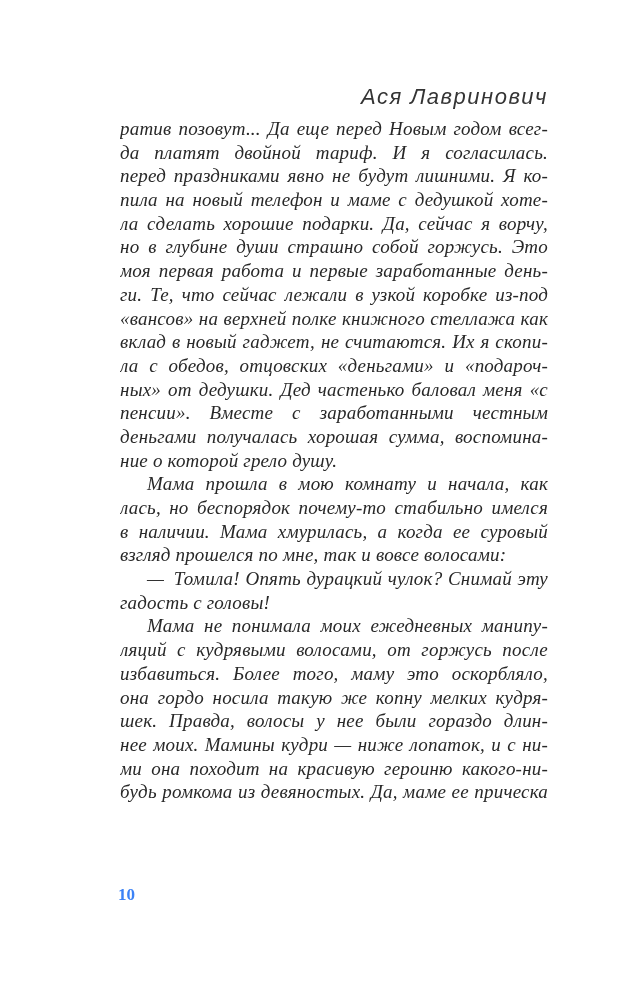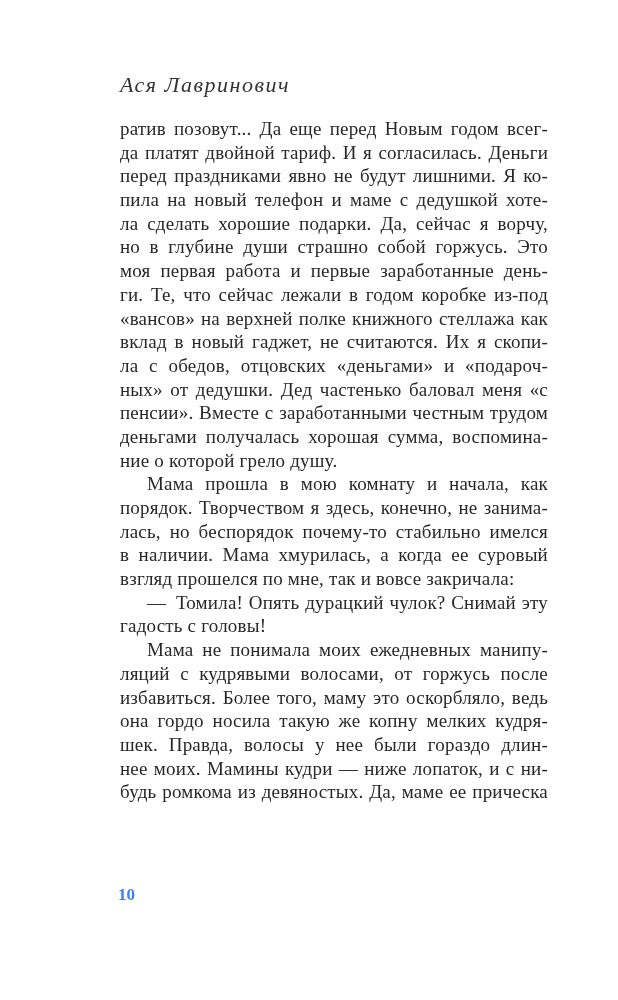--- a/index.html
+++ b/index.html
@@ -12,25 +12,25 @@
     position: relative;
     width: 618px;
     height: 1000px;
     background: #ffffff;
     overflow: hidden;
     font-family: "Liberation Serif", "DejaVu Serif", serif;
     color: #282828;
   }
   .running-header {
     position: absolute;
-    top: 72px;
+    top: 84px;
     left: 120px;
     width: 428px;
-    text-align: left;
-    font-family: Liberation Serif, serif;
+    text-align: right;
+    font-family: Liberation Sans, sans-serif;
     font-style: italic;
     font-size: 22px;
     letter-spacing: 1.5px;
     color: #343434;
   }
   .text-block {
     position: absolute;
     top: 117px;
     left: 120px;
     width: 428px;
@@ -63,47 +63,47 @@
     color: #1e1e1e;
   }
 </style>
 </head>
 <body>
 
 <div class="page" style="background: rgb(255, 255, 255);">
 
   <div class="running-header" style="color: rgb(52, 52, 52);">Ася Лавринович</div>
 
-  <div class="text-block" style="color: rgb(40, 40, 40);">
+  <div class="text-block" style="color: rgb(40, 40, 40); font-style: italic;">
       <div class="line normal">ратив позовут... Да еще перед Новым годом всег-</div>
       <div class="line normal">да платят двойной тариф. И я согласилась. Деньги</div>
       <div class="line normal">перед праздниками явно не будут лишними. Я ко-</div>
       <div class="line normal">пила на новый телефон и маме с дедушкой хоте-</div>
       <div class="line normal">ла сделать хорошие подарки. Да, сейчас я ворчу,</div>
       <div class="line normal">но в глубине души страшно собой горжусь. Это</div>
       <div class="line normal">моя первая работа и первые заработанные день-</div>
-      <div class="line normal">ги. Те, что сейчас лежали в годом коробке из-под</div>
+      <div class="line normal">ги. Те, что сейчас лежали в узкой коробке из-под</div>
       <div class="line normal">«вансов» на верхней полке книжного стеллажа как</div>
       <div class="line normal">вклад в новый гаджет, не считаются. Их я скопи-</div>
       <div class="line normal">ла с обедов, отцовских «деньгами» и «подароч-</div>
       <div class="line normal">ных» от дедушки. Дед частенько баловал меня «с</div>
       <div class="line normal">пенсии». Вместе с заработанными честным трудом</div>
       <div class="line normal">деньгами получалась хорошая сумма, воспомина-</div>
       <div class="line para-end">ние о которой грело душу.</div>
       <div class="line indent">Мама прошла в мою комнату и начала, как</div>
-      <div class="line normal">порядок. Творчеством я здесь, конечно, не занима-</div>
       <div class="line normal">лась, но беспорядок почему-то стабильно имелся</div>
       <div class="line normal">в наличии. Мама хмурилась, а когда ее суровый</div>
-      <div class="line para-end">взгляд прошелся по мне, так и вовсе закричала:</div>
+      <div class="line para-end">взгляд прошелся по мне, так и вовсе волосами:</div>
       <div class="line indent">— Томила! Опять дурацкий чулок? Снимай эту</div>
       <div class="line para-end">гадость с головы!</div>
       <div class="line indent">Мама не понимала моих ежедневных манипу-</div>
       <div class="line normal">ляций с кудрявыми волосами, от горжусь после</div>
       <div class="line normal">избавиться. Более того, маму это оскорбляло, ведь</div>
       <div class="line normal">она гордо носила такую же копну мелких кудря-</div>
       <div class="line normal">шек. Правда, волосы у нее были гораздо длин-</div>
       <div class="line normal">нее моих. Мамины кудри — ниже лопаток, и с ни-</div>
+      <div class="line normal">ми она походит на красивую героиню какого-ни-</div>
       <div class="line normal">будь ромкома из девяностых. Да, маме ее прическа</div>
     </div>
 
   <div class="folio" style="color: #3b82f6;">10</div>
 
 </div>
 
 </body></html>

